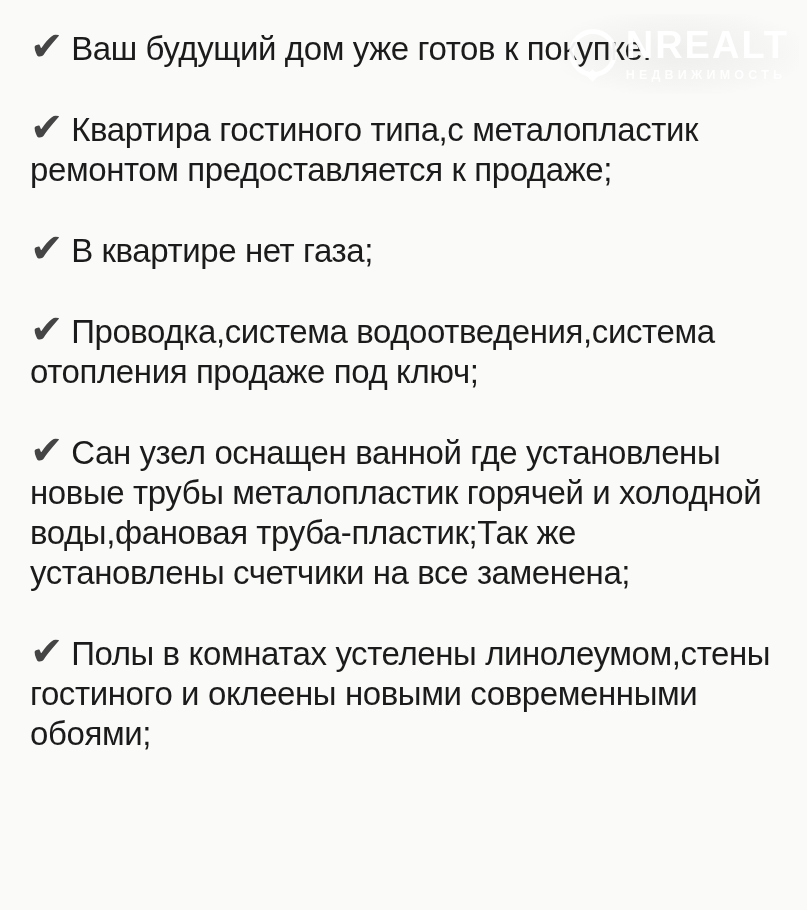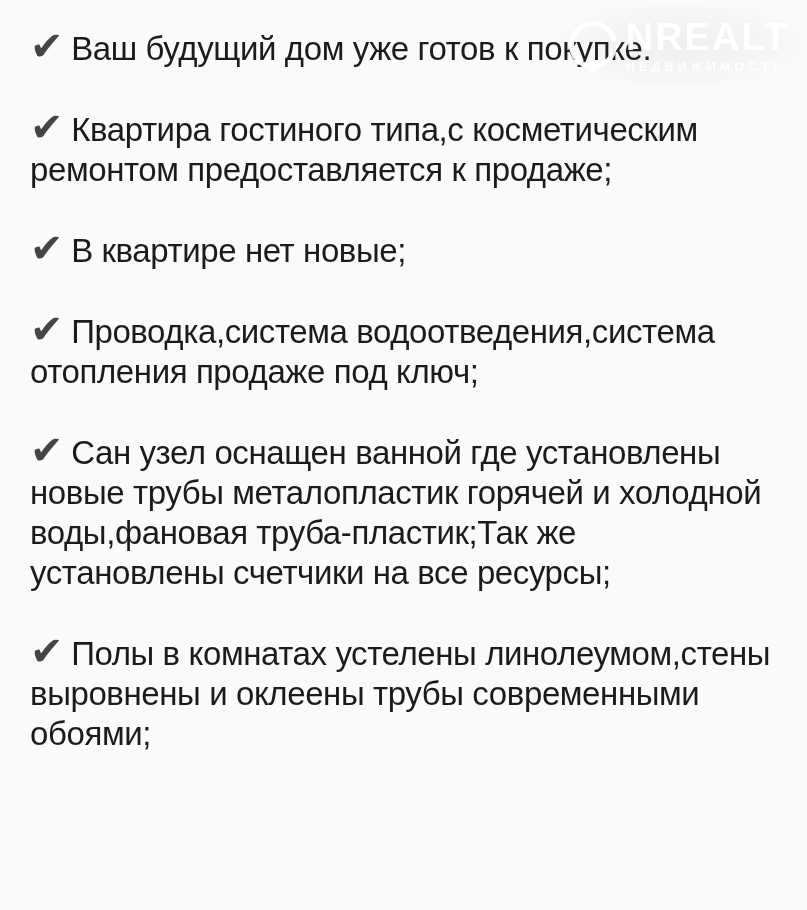--- a/index.html
+++ b/index.html
@@ -39,21 +39,21 @@
     font-family: "DejaVu Sans", sans-serif;
     color: #454545;
     margin-right: 8px;
   }
   .item-text {
     white-space: pre-line;
   }
   
   .watermark {
     position: absolute;
-    top: 6px;
+    top: 14px;
     right: 8px;
     display: flex;
     align-items: flex-start;
     gap: 9px;
     padding: 12px 10px;
     background: radial-gradient(ellipse at 50% 48%,
       rgba(115,115,100,0.085) 0%,
       rgba(115,115,100,0.03) 55%,
       rgba(115,115,100,0) 78%);
     pointer-events: none;
@@ -105,31 +105,31 @@
   <div class="watermark">
     <span class="wm-ring"></span>
     <span class="wm-textcol">
       <span class="wm-brand">NREALT</span>
       <span class="wm-sub">НЕДВИЖИМОСТЬ</span>
     </span>
   </div>
 
   <p class="item"><span class="check">✔</span><span class="item-text">Ваш будущий дом уже готов к покупке.</span></p>
 
-  <p class="item"><span class="check">✔</span><span class="item-text">Квартира гостиного типа,с косметическим
+  <p class="item"><span class="check">✔</span><span class="item-text">Квартира гостиного типа,с металопластик
 ремонтом предоставляется к продаже;</span></p>
 
 
-  <p class="item"><span class="check">✔</span><span class="item-text">В квартире нет новые;</span></p>
+  <p class="item"><span class="check">✔</span><span class="item-text">В квартире нет газа;</span></p>
 
   <p class="item"><span class="check">✔</span><span class="item-text">Проводка,система водоотведения,система
 отопления продаже под ключ;</span></p>
 
   <p class="item"><span class="check">✔</span><span class="item-text">Сан узел оснащен ванной где установлены
 новые трубы металопластик горячей и холодной
 воды,фановая труба-пластик;Так же
-установлены счетчики на все ресурсы;</span></p>
+установлены счетчики на все заменена;</span></p>
 
   <p class="item"><span class="check">✔</span><span class="item-text">Полы в комнатах устелены линолеумом,стены
-выровнены и оклеены трубы современными
+гостиного и оклеены новыми современными
 обоями;</span></p>
 
 </main>
 
 </body></html>

